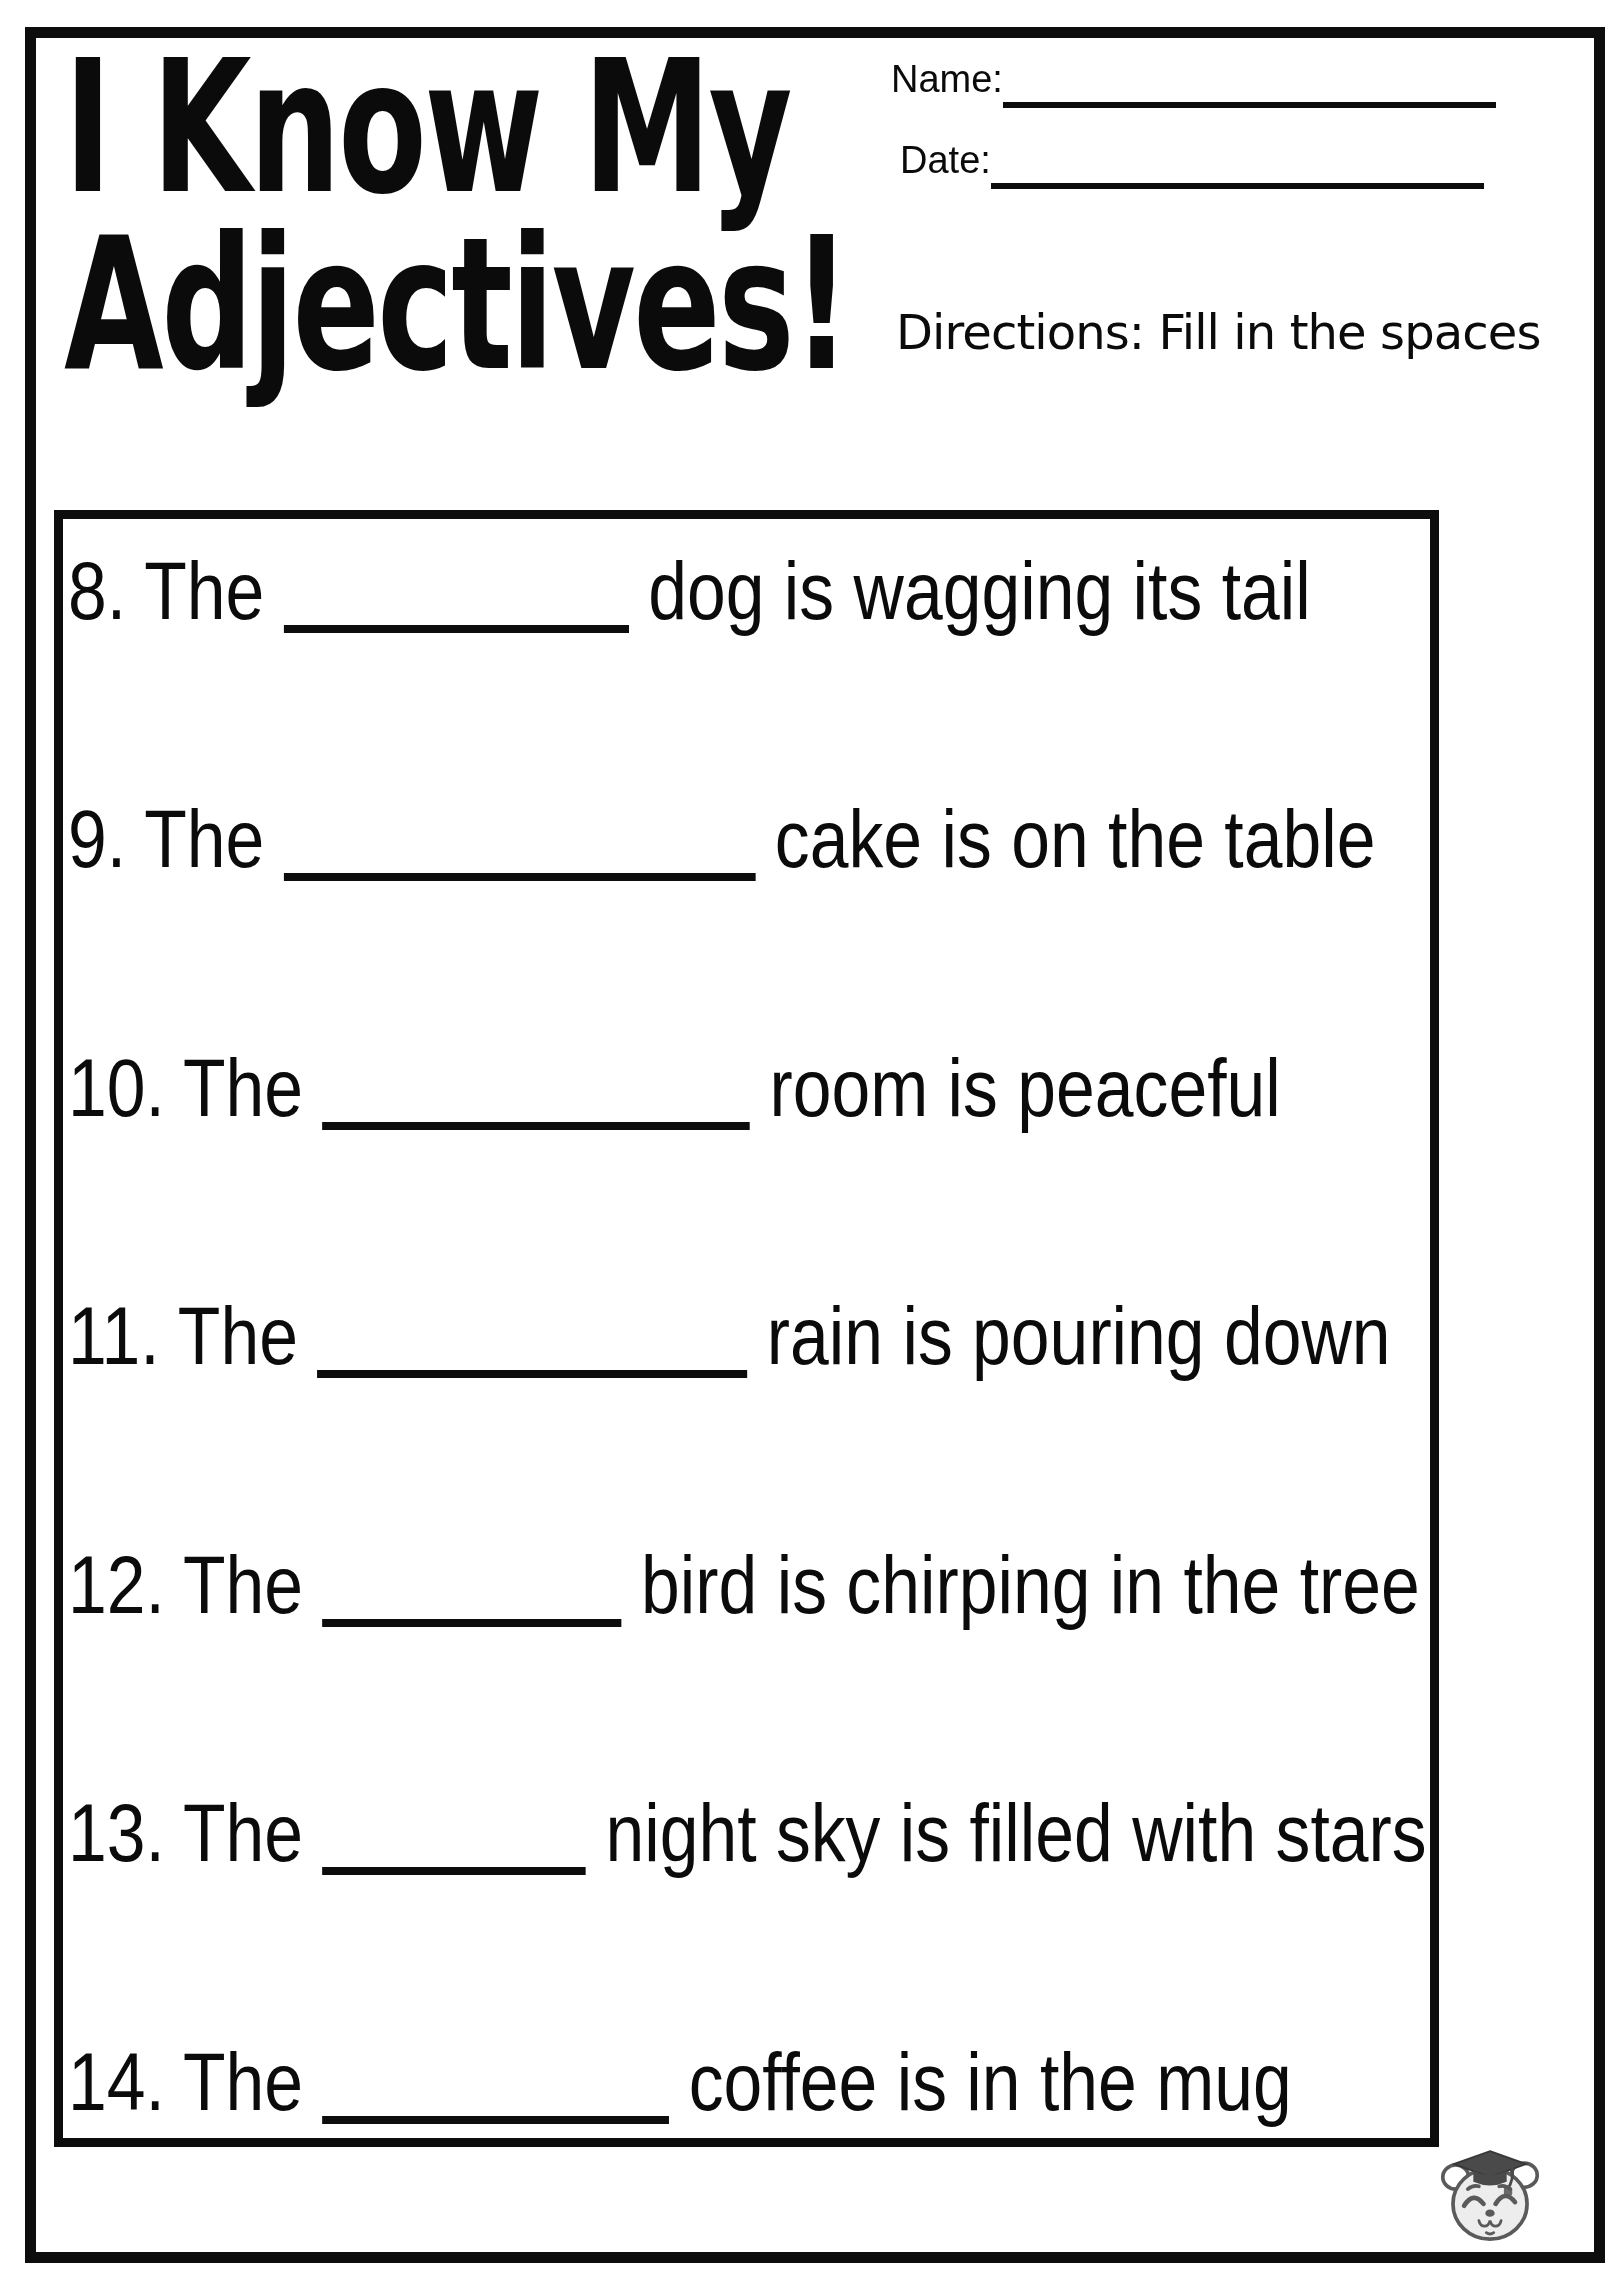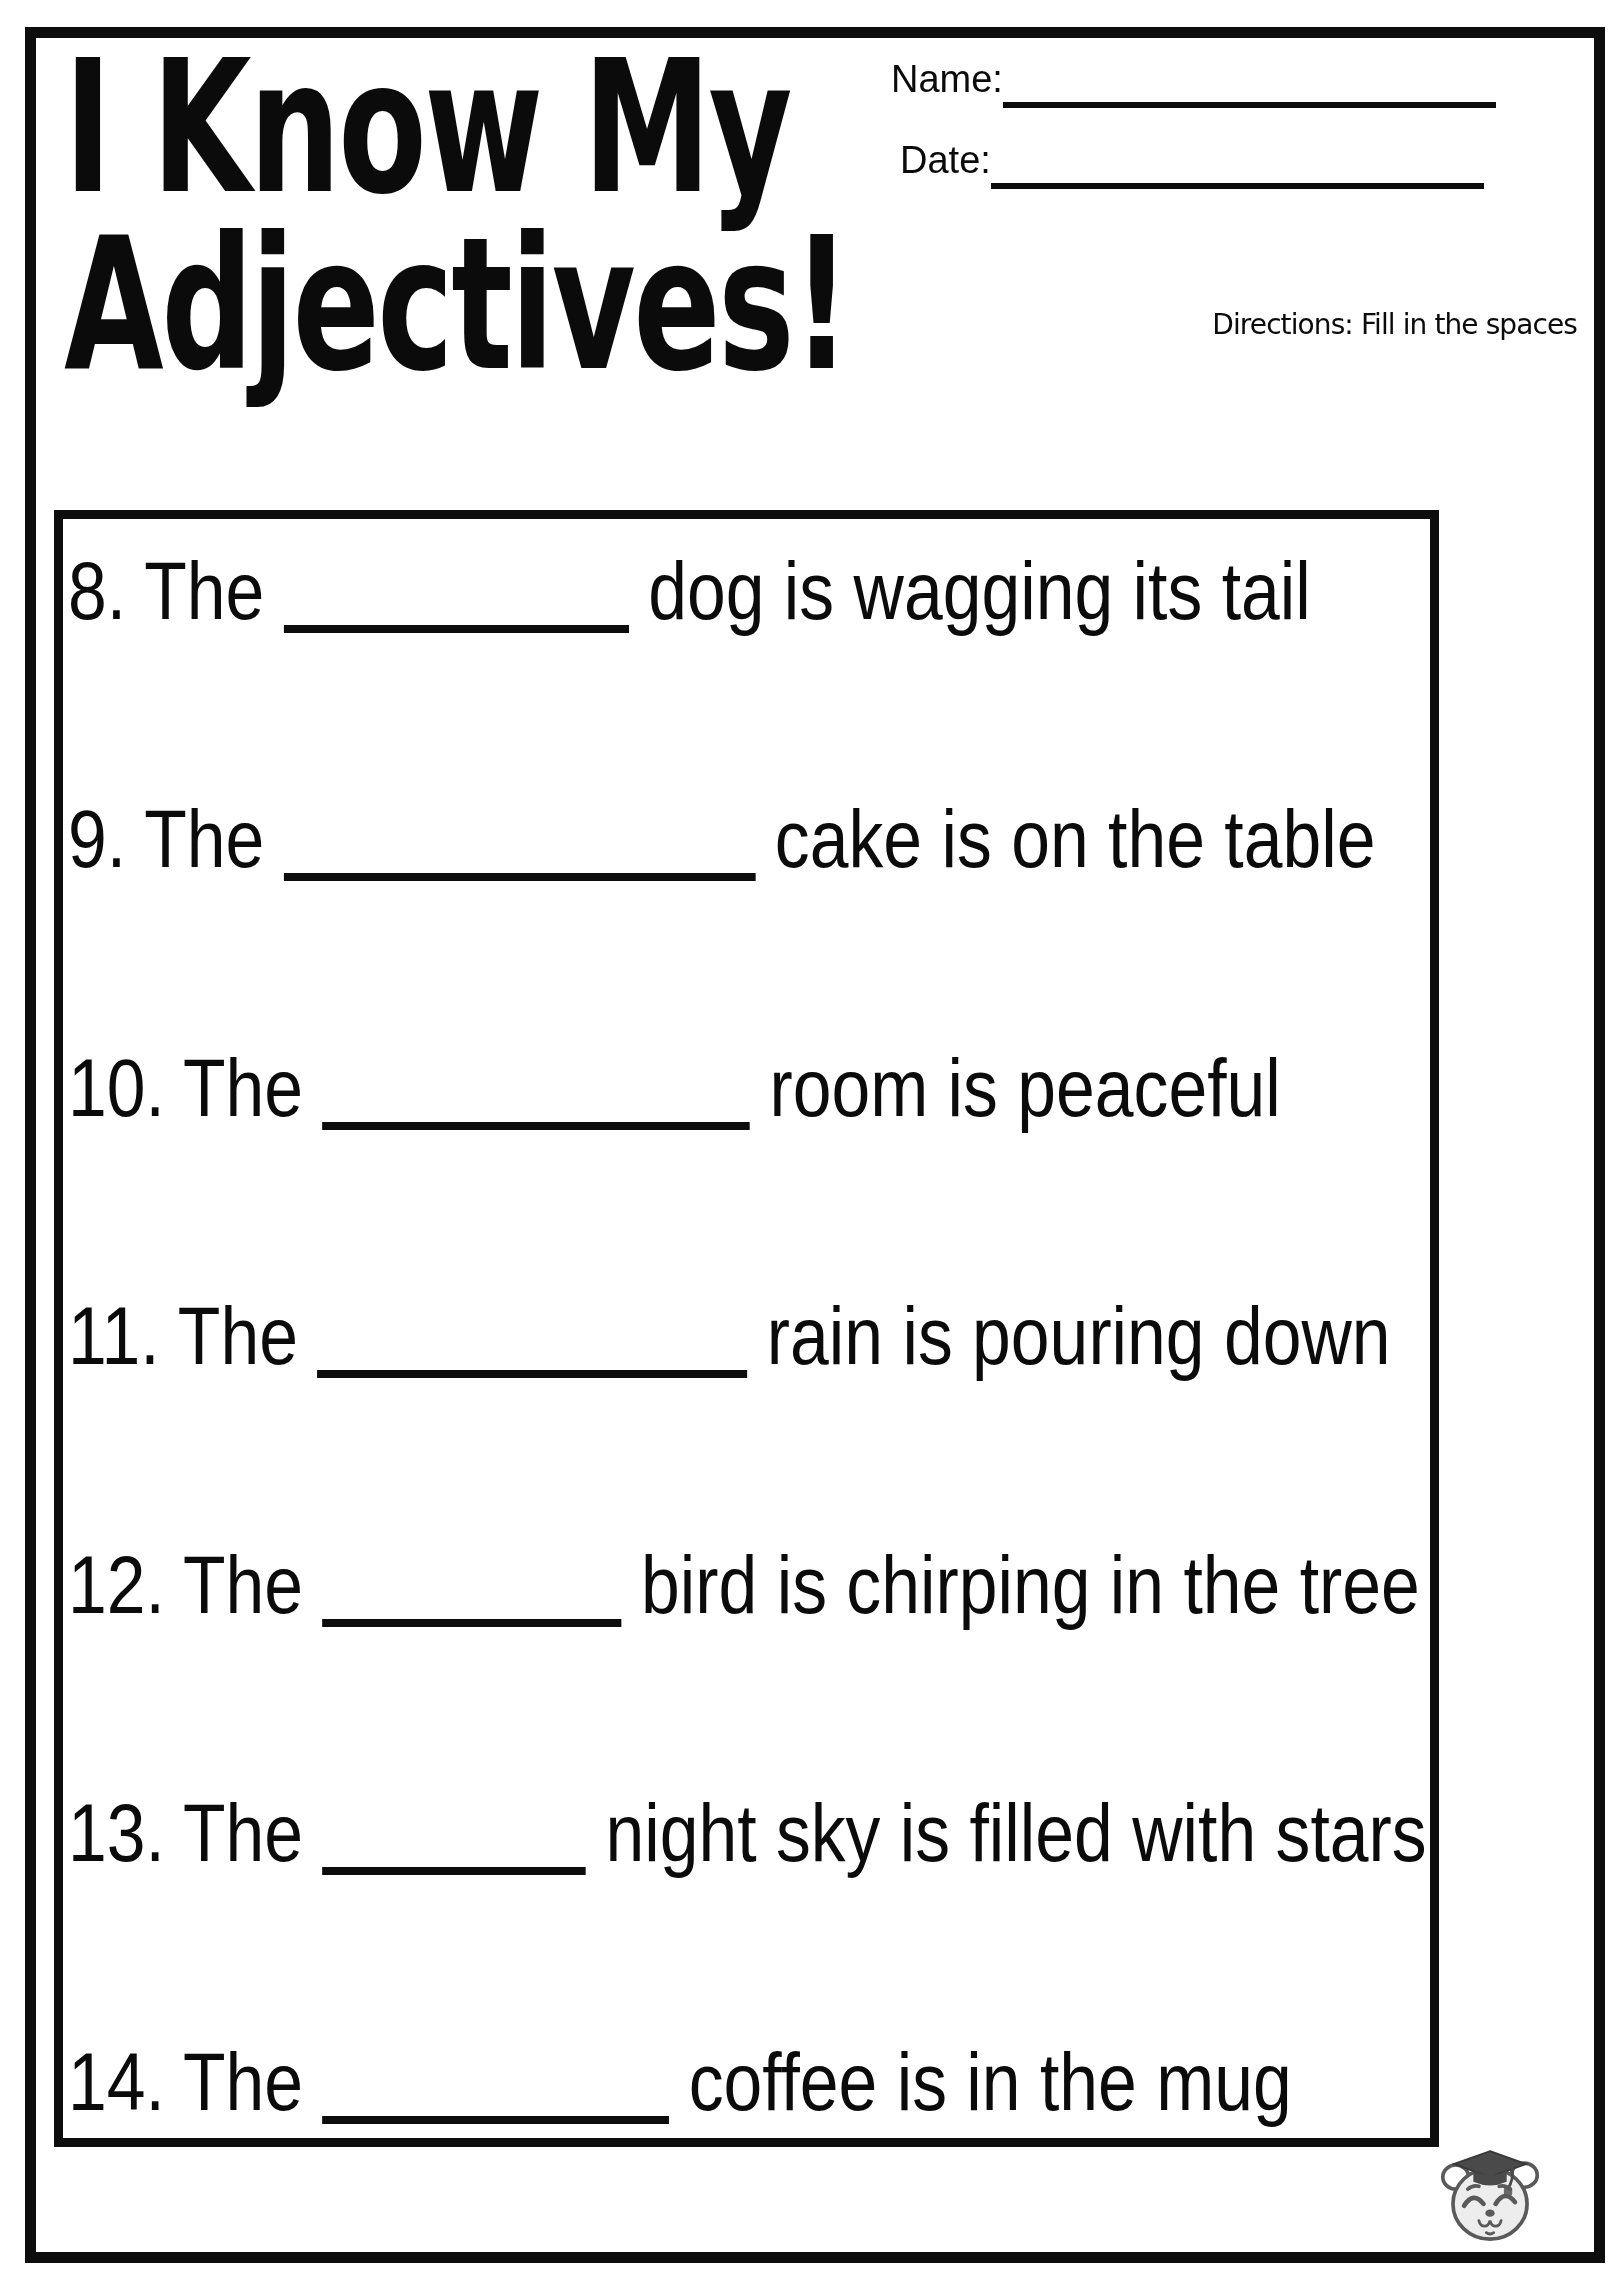--- a/index.html
+++ b/index.html
@@ -17,23 +17,23 @@
          transform:scaleX(0.70);transform-origin:0 0;color:#0b0b0b;}
 
   
   .field-row{position:absolute;white-space:nowrap;font-size:38px;line-height:59px;}
   .field-row.name{left:891px;top:50px;}
   .field-row.date{left:900px;top:131px;text-align:right;}
   .fill-line{display:inline-block;width:493px;height:9px;
              border-bottom:6.3px solid #0d0d0d;margin-bottom:-16px;}
 
   
-  .directions{position:absolute;left:896px;top:301px;width:681px;
-              text-align:right;font-family:"DejaVu Sans",sans-serif;
-              font-size:28px;line-height:47px;letter-spacing:-0.9px;color:#0b0b0b;}
+  .directions{position:absolute;left:896px;top:309px;width:681px;
+              text-align:left;font-family:"DejaVu Sans",sans-serif;
+              font-size:48px;line-height:47px;letter-spacing:-0.9px;color:#0b0b0b;}
 
   
   .items-box{position:absolute;left:54px;top:510px;width:1385px;height:1637px;
              border:9.9px solid #0d0d0d;box-sizing:border-box;background:#ffffff;}
   .item{position:absolute;left:4.5px;white-space:nowrap;
         font-size:82px;line-height:90px;letter-spacing:0;
         transform:scaleX(0.85);transform-origin:0 50%;}
   .item .blank{display:inline-block;height:10.7px;border-bottom:8px solid #0d0d0d;
                margin-bottom:-14.3px;}
   .r0{top:27px;}  .r1{top:275px;} .r2{top:524px;} .r3{top:772px;}

